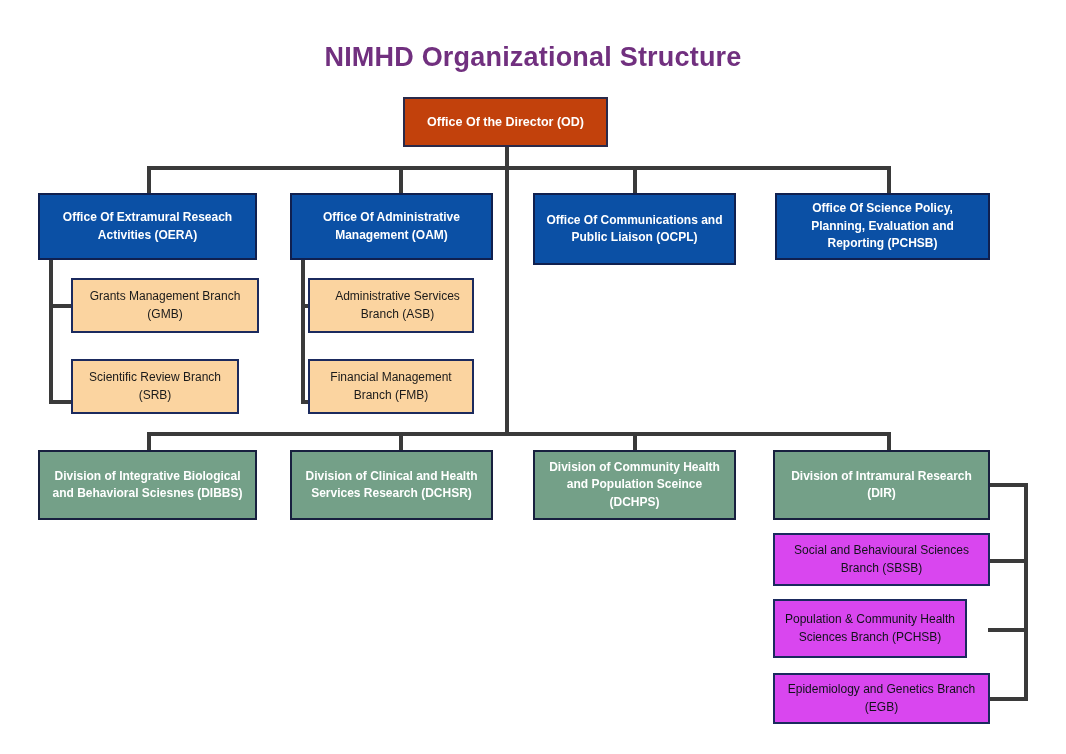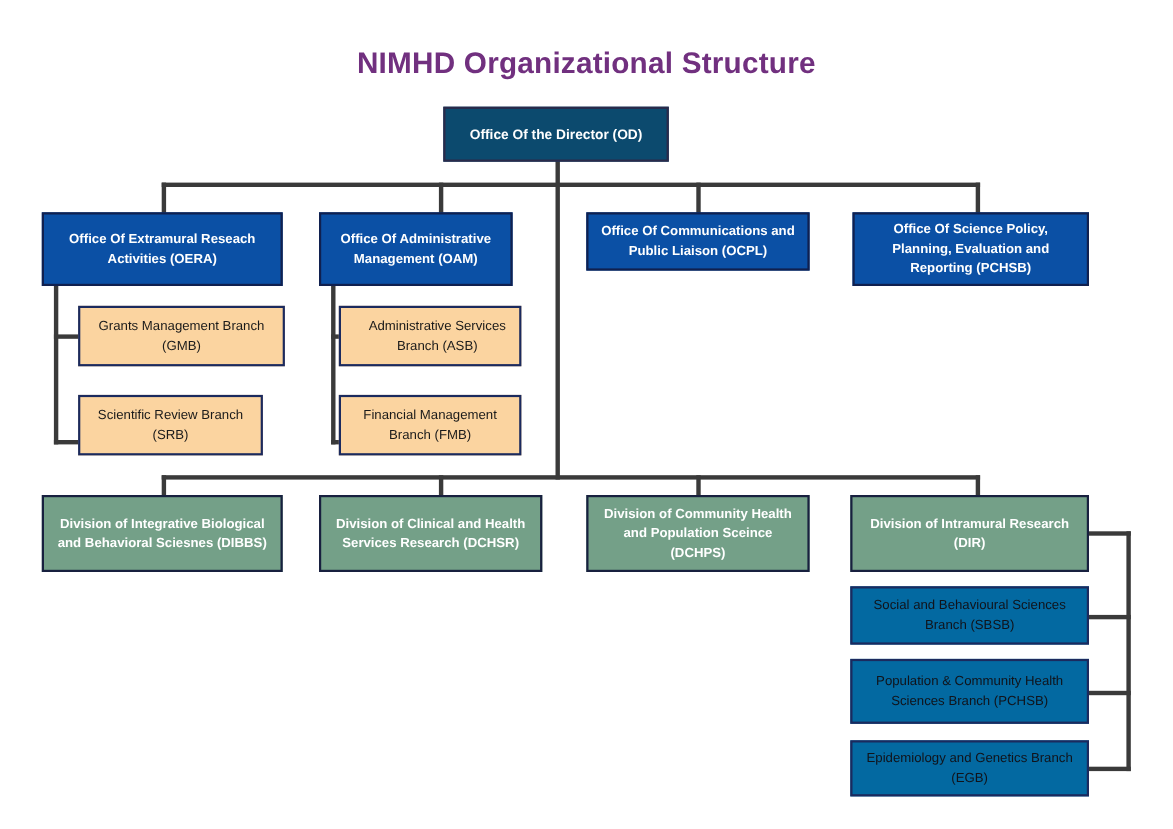--- a/index.html
+++ b/index.html
@@ -46,21 +46,21 @@
     text-align: center;
     line-height: 1.45;
     padding: 2px 7px;
   }
   .node span {
     display: block;
     width: 100%;
   }
 
   .node.director {
-    background: #0c4a6e;
+    background: #c2410c;
     border-color: #2a2a4a;
     color: #ffffff;
     font-size: 12.5px;
     font-weight: bold;
   }
   .node.office {
     background: #0B50A5;
     border-color: #10204f;
     color: #ffffff;
     font-size: 12px;
@@ -74,21 +74,21 @@
     font-weight: normal;
   }
   .node.division {
     background: #74A088;
     border-color: #18203f;
     color: #ffffff;
     font-size: 12px;
     font-weight: bold;
   }
   .node.subbranch {
-    background: #0369a1;
+    background: #d946ef;
     border-color: #1b2a5e;
     color: #11131a;
     font-size: 12px;
     font-weight: normal;
   }
 </style>
 </head>
 <body>
 
 <div id="chart-canvas">
@@ -122,24 +122,24 @@
   <div class="line" style="left:988px; top:628px; width:40px; height:4px;"></div>
   <div class="line" style="left:988px; top:697px; width:40px; height:4px;"></div>
 
   <div class="node director" style="left:403px; top:97px; width:205px; height:50px;">
     <span>Office Of the Director (OD)</span>
   </div>
 
   <div class="node office" style="left:38px; top:193px; width:219px; height:67px;">
     <span>Office Of Extramural Reseach Activities (OERA)</span>
   </div>
-  <div class="node office" style="left:290px; top:193px; width:176px; height:67px;">
+  <div class="node office" style="left:290px; top:193px; width:203px; height:67px;">
     <span>Office Of Administrative Management (OAM)</span>
   </div>
-  <div class="node office" style="left:533px; top:193px; width:203px; height:53px;">
+  <div class="node office" style="left:533px; top:193px; width:203px; height:72px;">
     <span>Office Of Communications and Public Liaison (OCPL)</span>
   </div>
   <div class="node office" style="left:775px; top:193px; width:215px; height:67px;">
     <span>Office Of Science Policy, Planning, Evaluation and Reporting (PCHSB)</span>
   </div>
 
   <div class="node branch" style="left:71px; top:278px; width:188px; height:55px;">
     <span>Grants Management Branch (GMB)</span>
   </div>
   <div class="node branch" style="left:71px; top:359px; width:168px; height:55px;">
@@ -162,20 +162,20 @@
   <div class="node division" style="left:533px; top:450px; width:203px; height:70px;">
     <span>Division of Community Health and Population Sceince (DCHPS)</span>
   </div>
   <div class="node division" style="left:773px; top:450px; width:217px; height:70px;">
     <span>Division of Intramural Research (DIR)</span>
   </div>
 
   <div class="node subbranch" style="left:773px; top:533px; width:217px; height:53px;">
     <span>Social and Behavioural Sciences Branch (SBSB)</span>
   </div>
-  <div class="node subbranch" style="left:773px; top:599px; width:217px; height:59px;justify-content:center;">
+  <div class="node subbranch" style="left:773px; top:599px; width:194px; height:59px;justify-content:center;">
     <span>Population &amp; Community Health Sciences Branch (PCHSB)</span>
   </div>
   <div class="node subbranch" style="left:773px; top:673px; width:217px; height:51px;">
     <span>Epidemiology and Genetics Branch (EGB)</span>
   </div>
 
 </div>
 
 </body></html>

